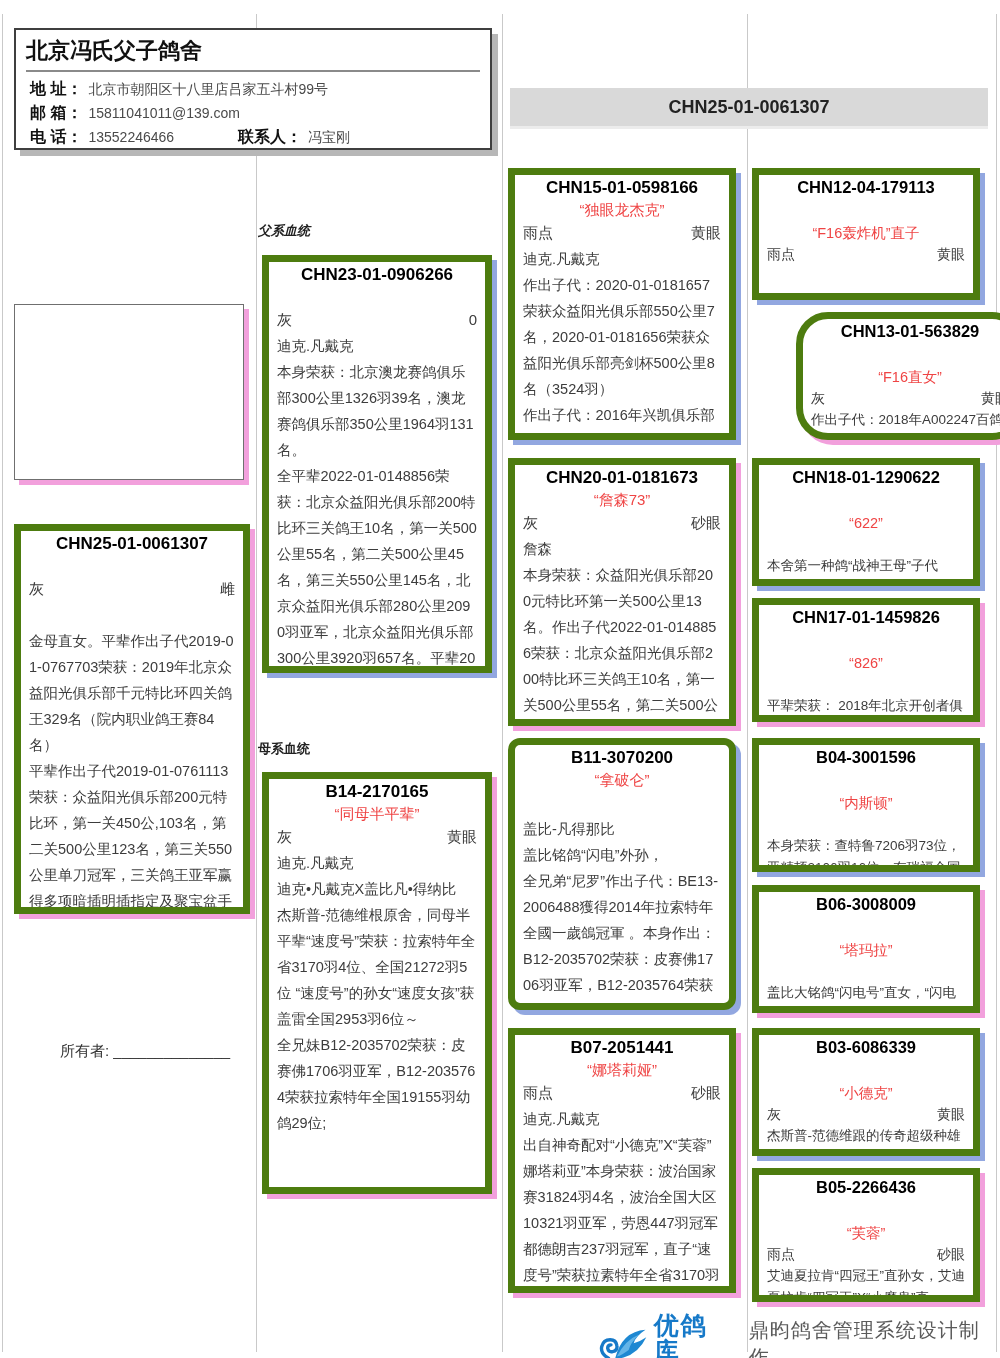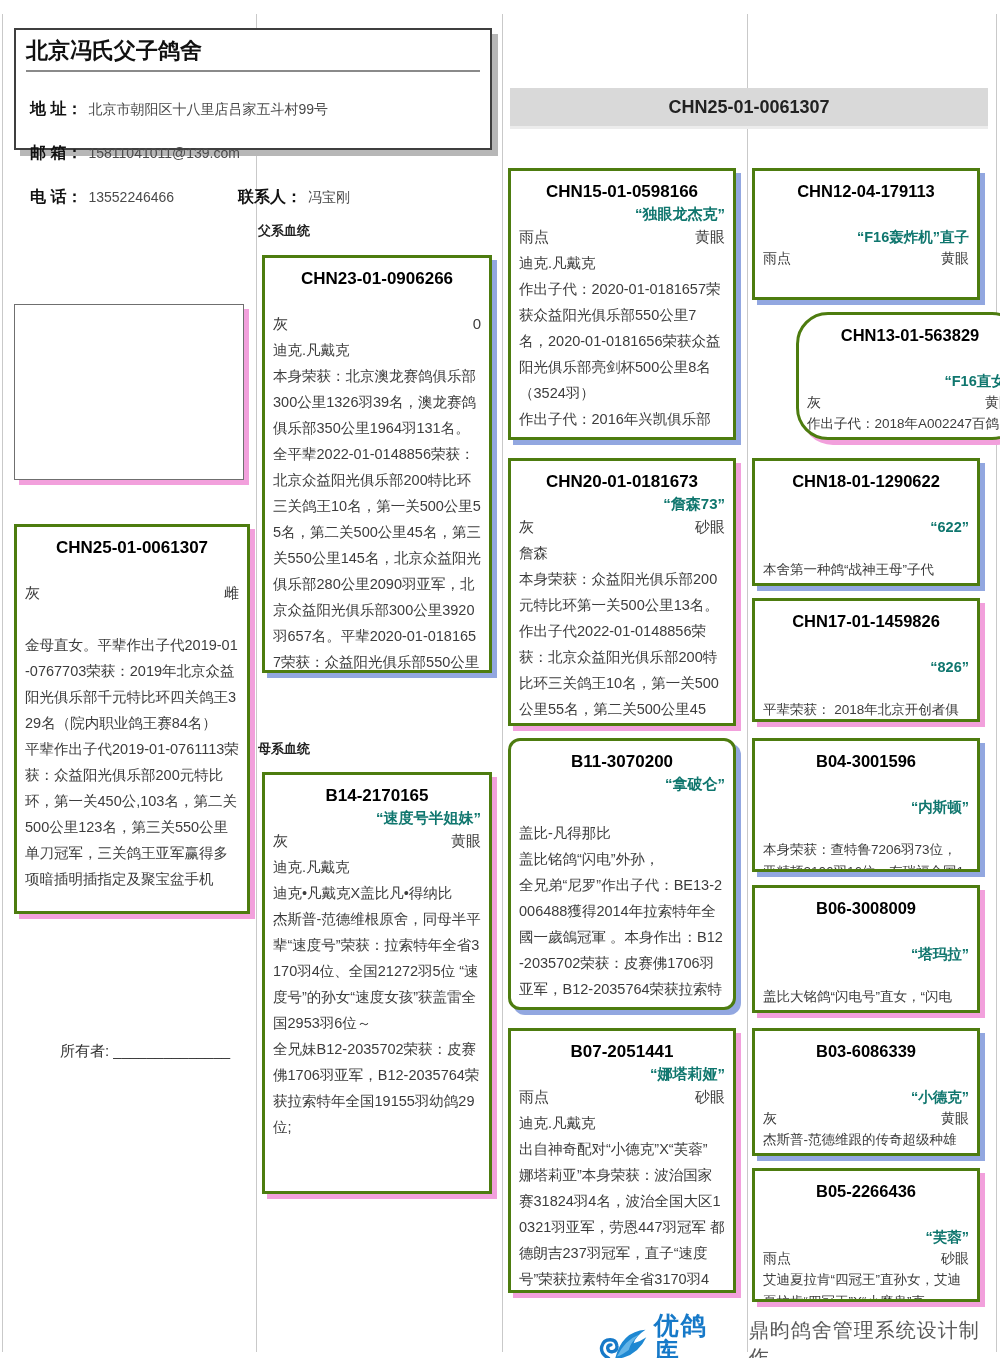--- a/index.html
+++ b/index.html
@@ -7,39 +7,39 @@
   #page{position:relative;width:1000px;height:1358px;background:#ffffff;overflow:hidden;}
 
   .vline{position:absolute;top:14px;height:1338px;width:1px;background:#c9c9c9;}
 
   
   .loft-card{position:absolute;left:14px;top:28px;width:478px;height:122px;background:#fff;
     border:2px solid #3f3f3f;box-shadow:6px 6px 0 #b7b7b7;box-sizing:border-box;}
   .loft-title{font-size:22px;font-weight:bold;color:#111;text-align:left;line-height:38px;
     margin:2px 10px 0;border-bottom:2px solid #8a8a8a;}
   .loft-info{padding:5px 14px 0;}
-  .loft-row{font-size:14px;color:#4a4a4a;line-height:24px;display:flex;align-items:flex-end;margin-top:20px;}
+  .loft-row{font-size:14px;color:#4a4a4a;line-height:24px;display:flex;align-items:flex-end;}
   .loft-row .lbl{font-size:16px;font-weight:bold;color:#111;margin-right:6px;white-space:nowrap;}
   .loft-row .lbl2{font-size:16px;font-weight:bold;color:#111;margin:0 6px 0 64px;white-space:nowrap;}
 
   
   .ring-banner{position:absolute;left:510px;top:88px;width:478px;height:38px;background:var(--banner,#d9d9d9);
     font-size:18px;font-weight:bold;color:#222;text-align:center;line-height:38px;box-shadow:0 3px 0 #ececec;}
 
   
   .photo-box{position:absolute;left:14px;top:304px;width:230px;height:176px;background:#fff;
     border:1px solid #6f6f6f;box-shadow:5px 5px 0 var(--dam,#f2a0dc);box-sizing:border-box;}
 
   
-  .pbox{position:absolute;background:#fff;border:3px solid #4d7c0f;box-sizing:border-box;
-    padding:10px 8px 0;overflow:hidden;}
+  .pbox{position:absolute;background:#fff;border:7px solid #4d7c0f;box-sizing:border-box;
+    padding:2px 8px 0;overflow:hidden;}
   .pbox.sire{box-shadow:5px 5px 0 var(--sire,#92a7e0);}
   .pbox.dam{box-shadow:5px 5px 0 var(--dam,#f2a0dc);}
   .pbox .ring{text-align:center;font-weight:bold;font-size:17px;line-height:22px;color:#000;}
-  .pbox .nick{text-align:right;font-weight:bold;font-size:15px;line-height:21px;min-height:21px;color:#0f766e;}
+  .pbox .nick{text-align:center;font-weight:normal;font-size:15px;line-height:21px;min-height:21px;color:#ef4444;}
   .pbox .ce-row{display:flex;justify-content:space-between;font-size:15px;line-height:26px;min-height:26px;color:#3c3c3c;text-align:center;}
   .pbox .body{font-size:14.5px;line-height:26px;color:#3c3c3c;white-space:pre-wrap;word-break:break-all;}
   .pbox.sm .ring{font-size:16.5px;line-height:21px;}
   .pbox.sm .nick{font-size:14.5px;line-height:20px;min-height:20px;margin-top:25px;}
   .pbox.sm .ce-row{font-size:14px;line-height:22px;min-height:22px;}
   .pbox.sm .body{font-size:13.5px;line-height:22px;}
 
   .branch-label{position:absolute;font-size:13px;font-weight:bold;color:#222;}
 
   .owner-line{position:absolute;left:60px;top:1042px;font-size:15px;color:#333;}
@@ -97,38 +97,38 @@
     <div class="body">
 金母直女。平辈作出子代2019-01-0767703荣获：2019年北京众益阳光俱乐部千元特比环四关鸽王329名（院内职业鸽王赛84名）
 平辈作出子代2019-01-0761113荣获：众益阳光俱乐部200元特比环，第一关450公,103名，第二关500公里123名，第三关550公里单刀冠军，三关鸽王亚军赢得多项暗插明插指定及聚宝盆手机</div>
   </div>
 
   <div class="owner-line">
     <span>所有者:</span>
     <span>______________</span>
   </div>
 
-  <div class="branch-label" style="left:258px;top:222px;">父系血统</div>
+  <div class="branch-label" style="left:258px;top:222px;font-style:italic;">父系血统</div>
   <div class="branch-label" style="left:258px;top:740px;">母系血统</div>
 
   <div class="pbox sire" style="left:262px;top:255px;width:230px;height:418px;">
     <div class="ring">CHN23-01-0906266</div>
     <div class="nick"></div>
     <div class="ce-row">
         <span>灰</span>
         <span>0</span>
       </div>
     <div class="body">迪克.凡戴克
 本身荣获：北京澳龙赛鸽俱乐部300公里1326羽39名，澳龙赛鸽俱乐部350公里1964羽131名。
 全平辈2022-01-0148856荣获：北京众益阳光俱乐部200特比环三关鸽王10名，第一关500公里55名，第二关500公里45名，第三关550公里145名，北京众益阳光俱乐部280公里2090羽亚军，北京众益阳光俱乐部300公里3920羽657名。平辈2020-01-0181657荣获：众益阳光俱乐部550公里7名，平辈2020-01-0181656荣获：众益阳光俱乐部亮剑杯500公里8</div>
   </div>
 
   <div class="pbox dam" style="left:262px;top:772px;width:230px;height:422px;">
     <div class="ring">B14-2170165</div>
-    <div class="nick">“速度号半姐妹”</div>
+    <div class="nick">“同母半平辈”</div>
     <div class="ce-row">
         <span>灰</span>
         <span>黄眼</span>
       </div>
     <div class="body">迪克.凡戴克
 迪克•凡戴克X盖比凡•得纳比
 杰斯普-范德维根原舍，同母半平辈“速度号”荣获：拉索特年全省3170羽4位、全国21272羽5位 “速度号”的孙女“速度女孩”获盖雷全国2953羽6位～
 全兄妹B12-2035702荣获：皮赛佛1706羽亚军，B12-2035764荣获拉索特年全国19155羽幼鸽29位;</div>
   </div>
 

